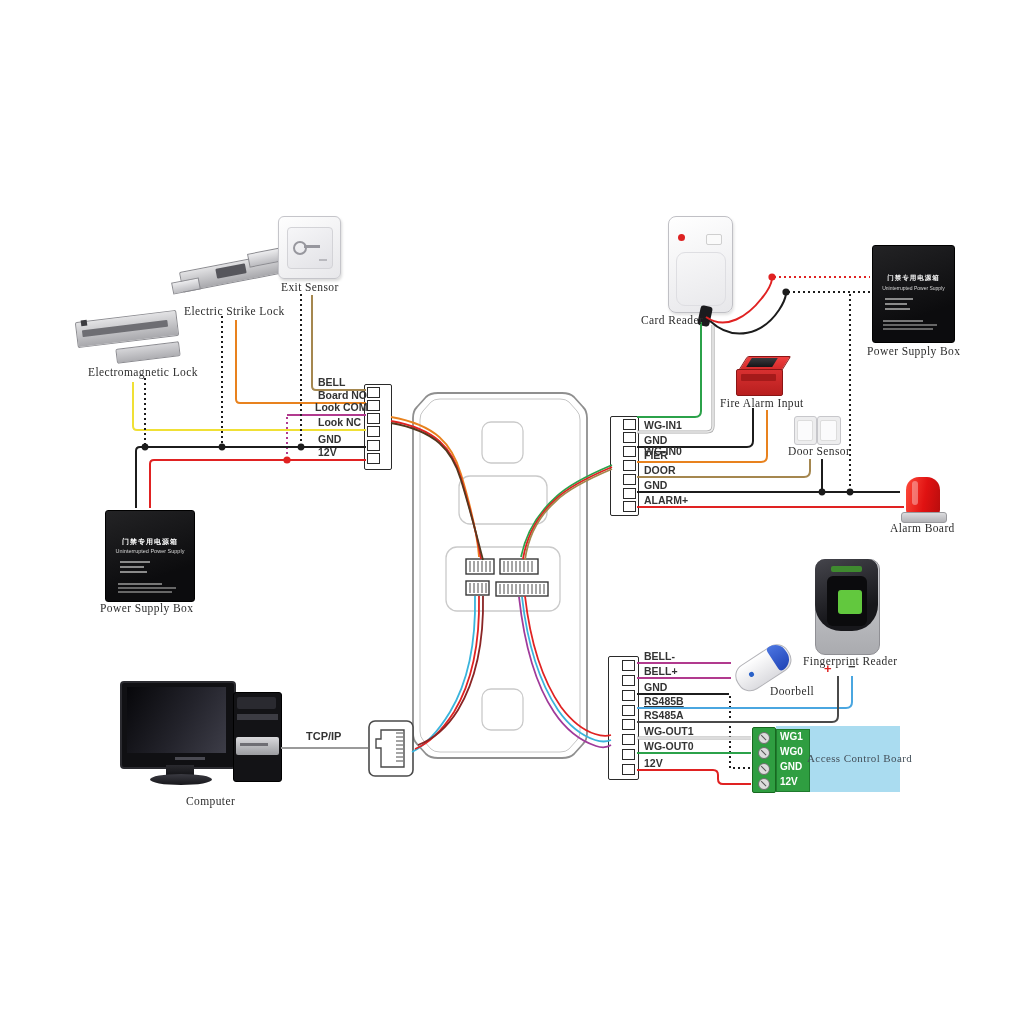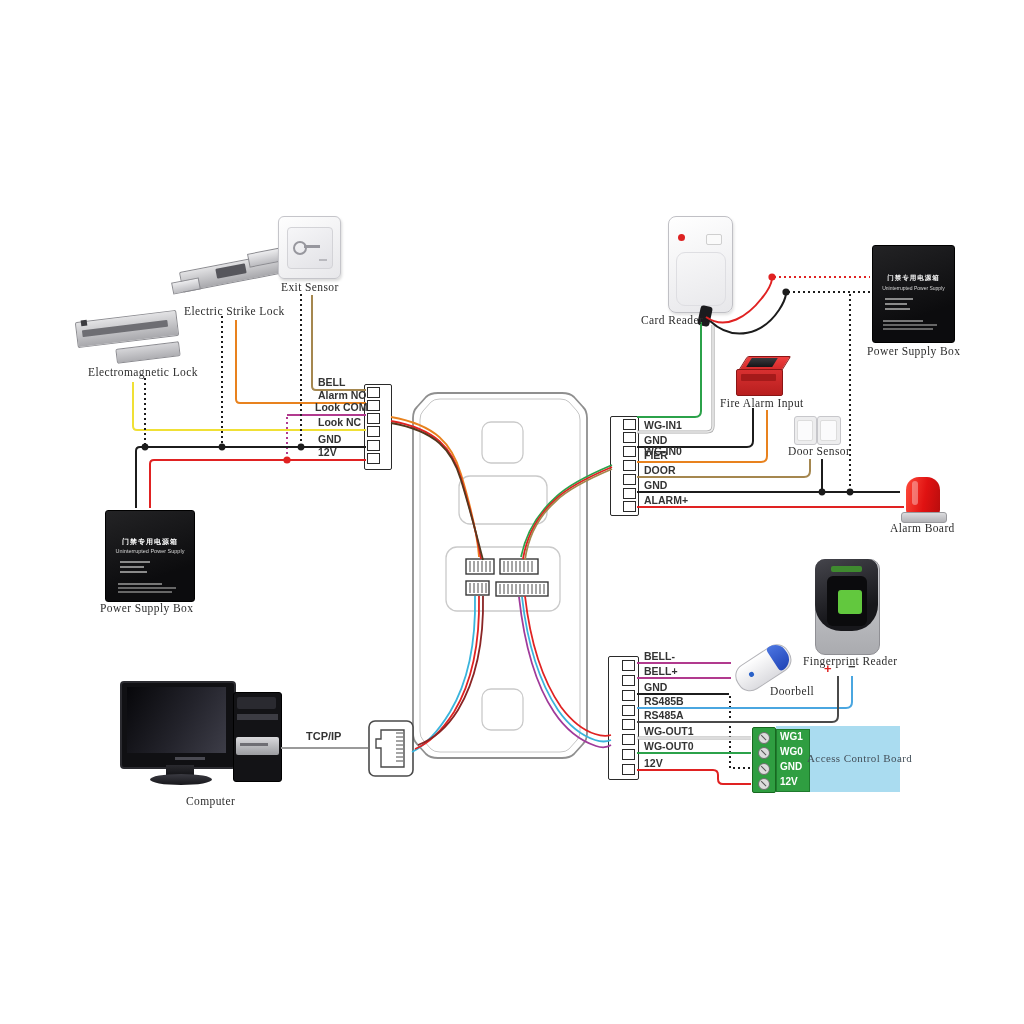--- a/index.html
+++ b/index.html
@@ -298,36 +298,36 @@
   <div class="lbl" style="left:720px;top:397px;">Fire Alarm Input</div>
   <div class="lbl" style="left:788px;top:445px;">Door Sensor</div>
   <div class="lbl" style="left:867px;top:345px;">Power Supply Box</div>
   <div class="lbl" style="left:890px;top:522px;">Alarm Board</div>
   <div class="lbl" style="left:770px;top:685px;">Doorbell</div>
   <div class="lbl" style="left:803px;top:655px;">Fingerprint Reader</div>
   <div class="wlbl" style="left:824px;top:661px;color:#e02222;font-size:13px;">+</div>
   <div class="wlbl" style="left:848px;top:659px;color:#3a3a3a;font-size:13px;">−</div>
 
   <div class="wlbl" style="left:318px;top:376px;">BELL</div>
-  <div class="wlbl" style="left:318px;top:389px;">Alarm NO</div>
+  <div class="wlbl" style="left:318px;top:389px;">Board NO</div>
   <div class="wlbl" style="left:315px;top:401px;">Look COM</div>
   <div class="wlbl" style="left:318px;top:416px;">Look NC</div>
   <div class="wlbl" style="left:318px;top:433px;">GND</div>
   <div class="wlbl" style="left:318px;top:446px;">12V</div>
 
   <div class="wlbl" style="left:644px;top:404px;margin-top:41px;">WG-IN0</div>
   <div class="wlbl" style="left:644px;top:419px;">WG-IN1</div>
   <div class="wlbl" style="left:644px;top:434px;">GND</div>
   <div class="wlbl" style="left:644px;top:449px;">FIER</div>
   <div class="wlbl" style="left:644px;top:464px;">DOOR</div>
   <div class="wlbl" style="left:644px;top:479px;">GND</div>
   <div class="wlbl" style="left:644px;top:494px;">ALARM+</div>
 
   <div class="wlbl" style="left:644px;top:650px;">BELL-</div>
   <div class="wlbl" style="left:644px;top:665px;">BELL+</div>
   <div class="wlbl" style="left:644px;top:681px;">GND</div>
-  <div class="wlbl" style="left:644px;top:695px;">RS485B</div>
+  <div class="wlbl" style="left:644px;top:695px;text-decoration:underline;">RS485B</div>
   <div class="wlbl" style="left:644px;top:709px;">RS485A</div>
   <div class="wlbl" style="left:644px;top:725px;">WG-OUT1</div>
   <div class="wlbl" style="left:644px;top:740px;">WG-OUT0</div>
   <div class="wlbl" style="left:644px;top:757px;">12V</div>
 
 </div>
 
 </body></html>

